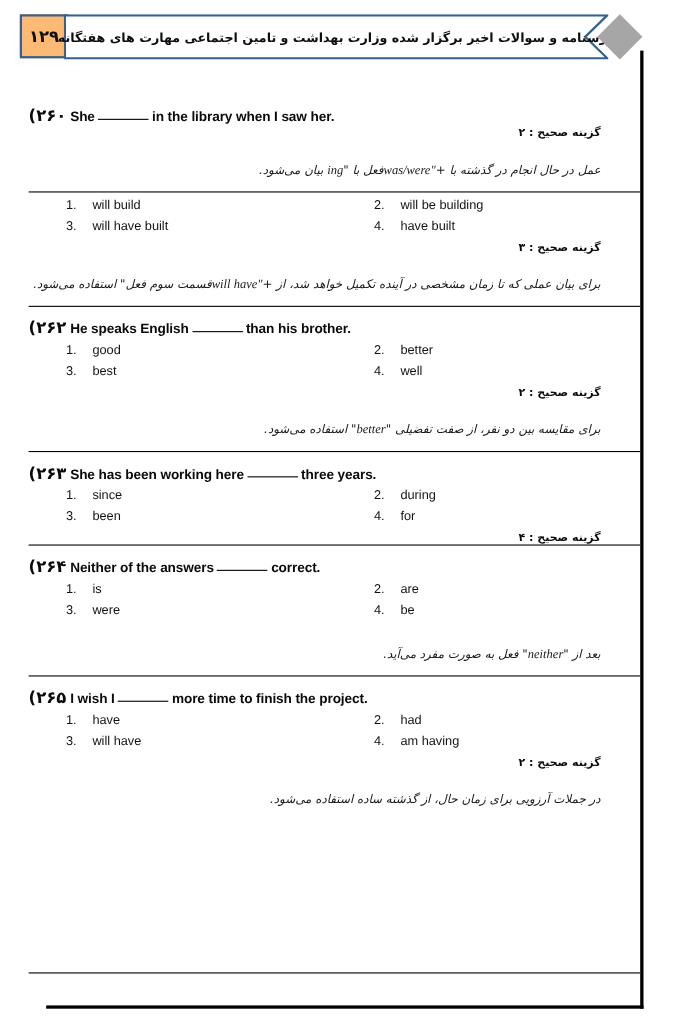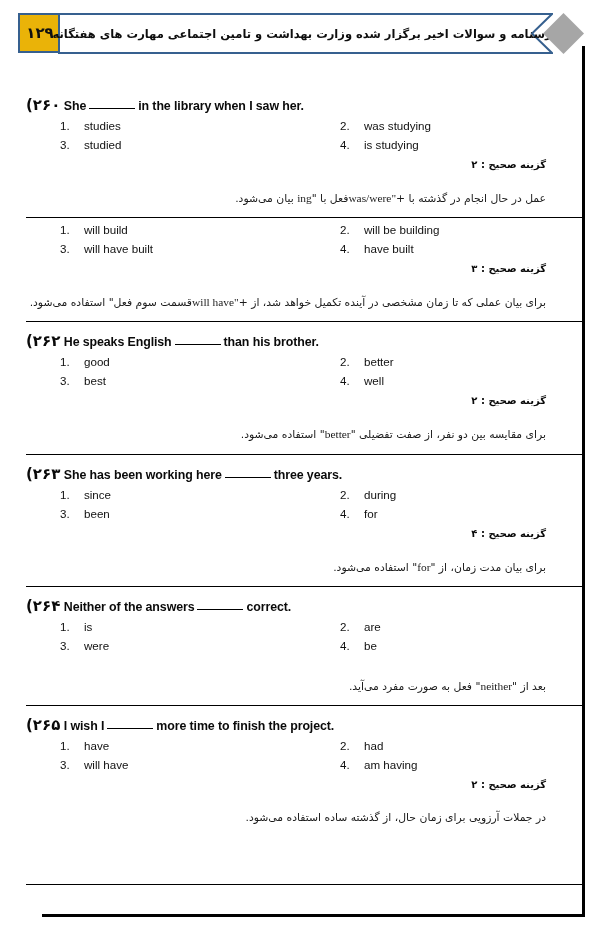--- a/index.html
+++ b/index.html
@@ -24,21 +24,21 @@
     width: 616px;
     height: 70px;
   }
   .hdr-pagebox {
     position: absolute;
     left: 18px;
     top: 13px;
     width: 44px;
     height: 40px;
     border: 2px solid #36608f;
-    background: #eab308;
+    background: #fdba74;
     box-sizing: border-box;
     display: flex;
     align-items: center;
     justify-content: center;
   }
   .hdr-pagenum {
     font-family: "DejaVu Sans", sans-serif;
     font-size: 15px;
     font-weight: bold;
     color: #111111;
@@ -197,20 +197,21 @@
 
   .q-explain {
     margin: 20px 26px 10px 0;
     text-align: right;
     direction: rtl;
     font-family: "DejaVu Sans", sans-serif;
     font-size: 10.8px;
     color: #1a1a1a;
     padding-right: 10px;
     line-height: 1.5;
+    font-style: italic;
   }
   .q-explain .lat {
     direction: ltr;
     unicode-bidi: isolate;
     font-family: "Liberation Serif", serif;
     font-size: 11.4px;
   }
 </style>
 </head>
 <body>
@@ -240,26 +241,20 @@
   </div>
 </div>
 
 <div id="right-rule"></div>
 <div id="bottom-thin-rule"></div>
 <div id="bottom-rule"></div>
 
 <div id="questions">
     <div class="qblock">
       <div class="q-stem"><span class="q-num">۲۶۰)</span> <span>She</span><span class="q-blank"></span><span>in the library when I saw her.</span></div>
-      <div class="q-options">
-        <div class="opt c1 r1"><span class="onum">1.</span><span>studies</span></div>
-        <div class="opt c2 r1"><span class="onum">2.</span><span>was studying</span></div>
-        <div class="opt c1 r2"><span class="onum">3.</span><span>studied</span></div>
-        <div class="opt c2 r2"><span class="onum">4.</span><span>is studying</span></div>
-      </div>
       <div class="q-answer">گزینه صحیح : ۲</div>
       <div class="q-explain"><span>عمل در حال انجام در گذشته با +</span><span class="lat">was/were"</span><span>فعل با "</span><span class="lat">ing</span><span> بیان می‌شود.</span></div>
     </div>
     <div class="qblock">
       <div class="qblock-sep"></div>
       <div class="q-options">
         <div class="opt c1 r1"><span class="onum">1.</span><span>will build</span></div>
         <div class="opt c2 r1"><span class="onum">2.</span><span>will be building</span></div>
         <div class="opt c1 r2"><span class="onum">3.</span><span>will have built</span></div>
         <div class="opt c2 r2"><span class="onum">4.</span><span>have built</span></div>
@@ -282,21 +277,20 @@
     <div class="qblock">
       <div class="qblock-sep"></div>
       <div class="q-stem"><span class="q-num">۲۶۳)</span> <span>She has been working here</span><span class="q-blank"></span><span>three years.</span></div>
       <div class="q-options">
         <div class="opt c1 r1"><span class="onum">1.</span><span>since</span></div>
         <div class="opt c2 r1"><span class="onum">2.</span><span>during</span></div>
         <div class="opt c1 r2"><span class="onum">3.</span><span>been</span></div>
         <div class="opt c2 r2"><span class="onum">4.</span><span>for</span></div>
       </div>
       <div class="q-answer">گزینه صحیح : ۴</div>
-      <div class="q-explain"><span>برای بیان مدت زمان، از "</span><span class="lat">for</span><span>" استفاده می‌شود.</span></div>
     </div>
     <div class="qblock">
       <div class="qblock-sep"></div>
       <div class="q-stem"><span class="q-num">۲۶۴)</span> <span>Neither of the answers</span><span class="q-blank"></span><span>correct.</span></div>
       <div class="q-options">
         <div class="opt c1 r1"><span class="onum">1.</span><span>is</span></div>
         <div class="opt c2 r1"><span class="onum">2.</span><span>are</span></div>
         <div class="opt c1 r2"><span class="onum">3.</span><span>were</span></div>
         <div class="opt c2 r2"><span class="onum">4.</span><span>be</span></div>
       </div>

